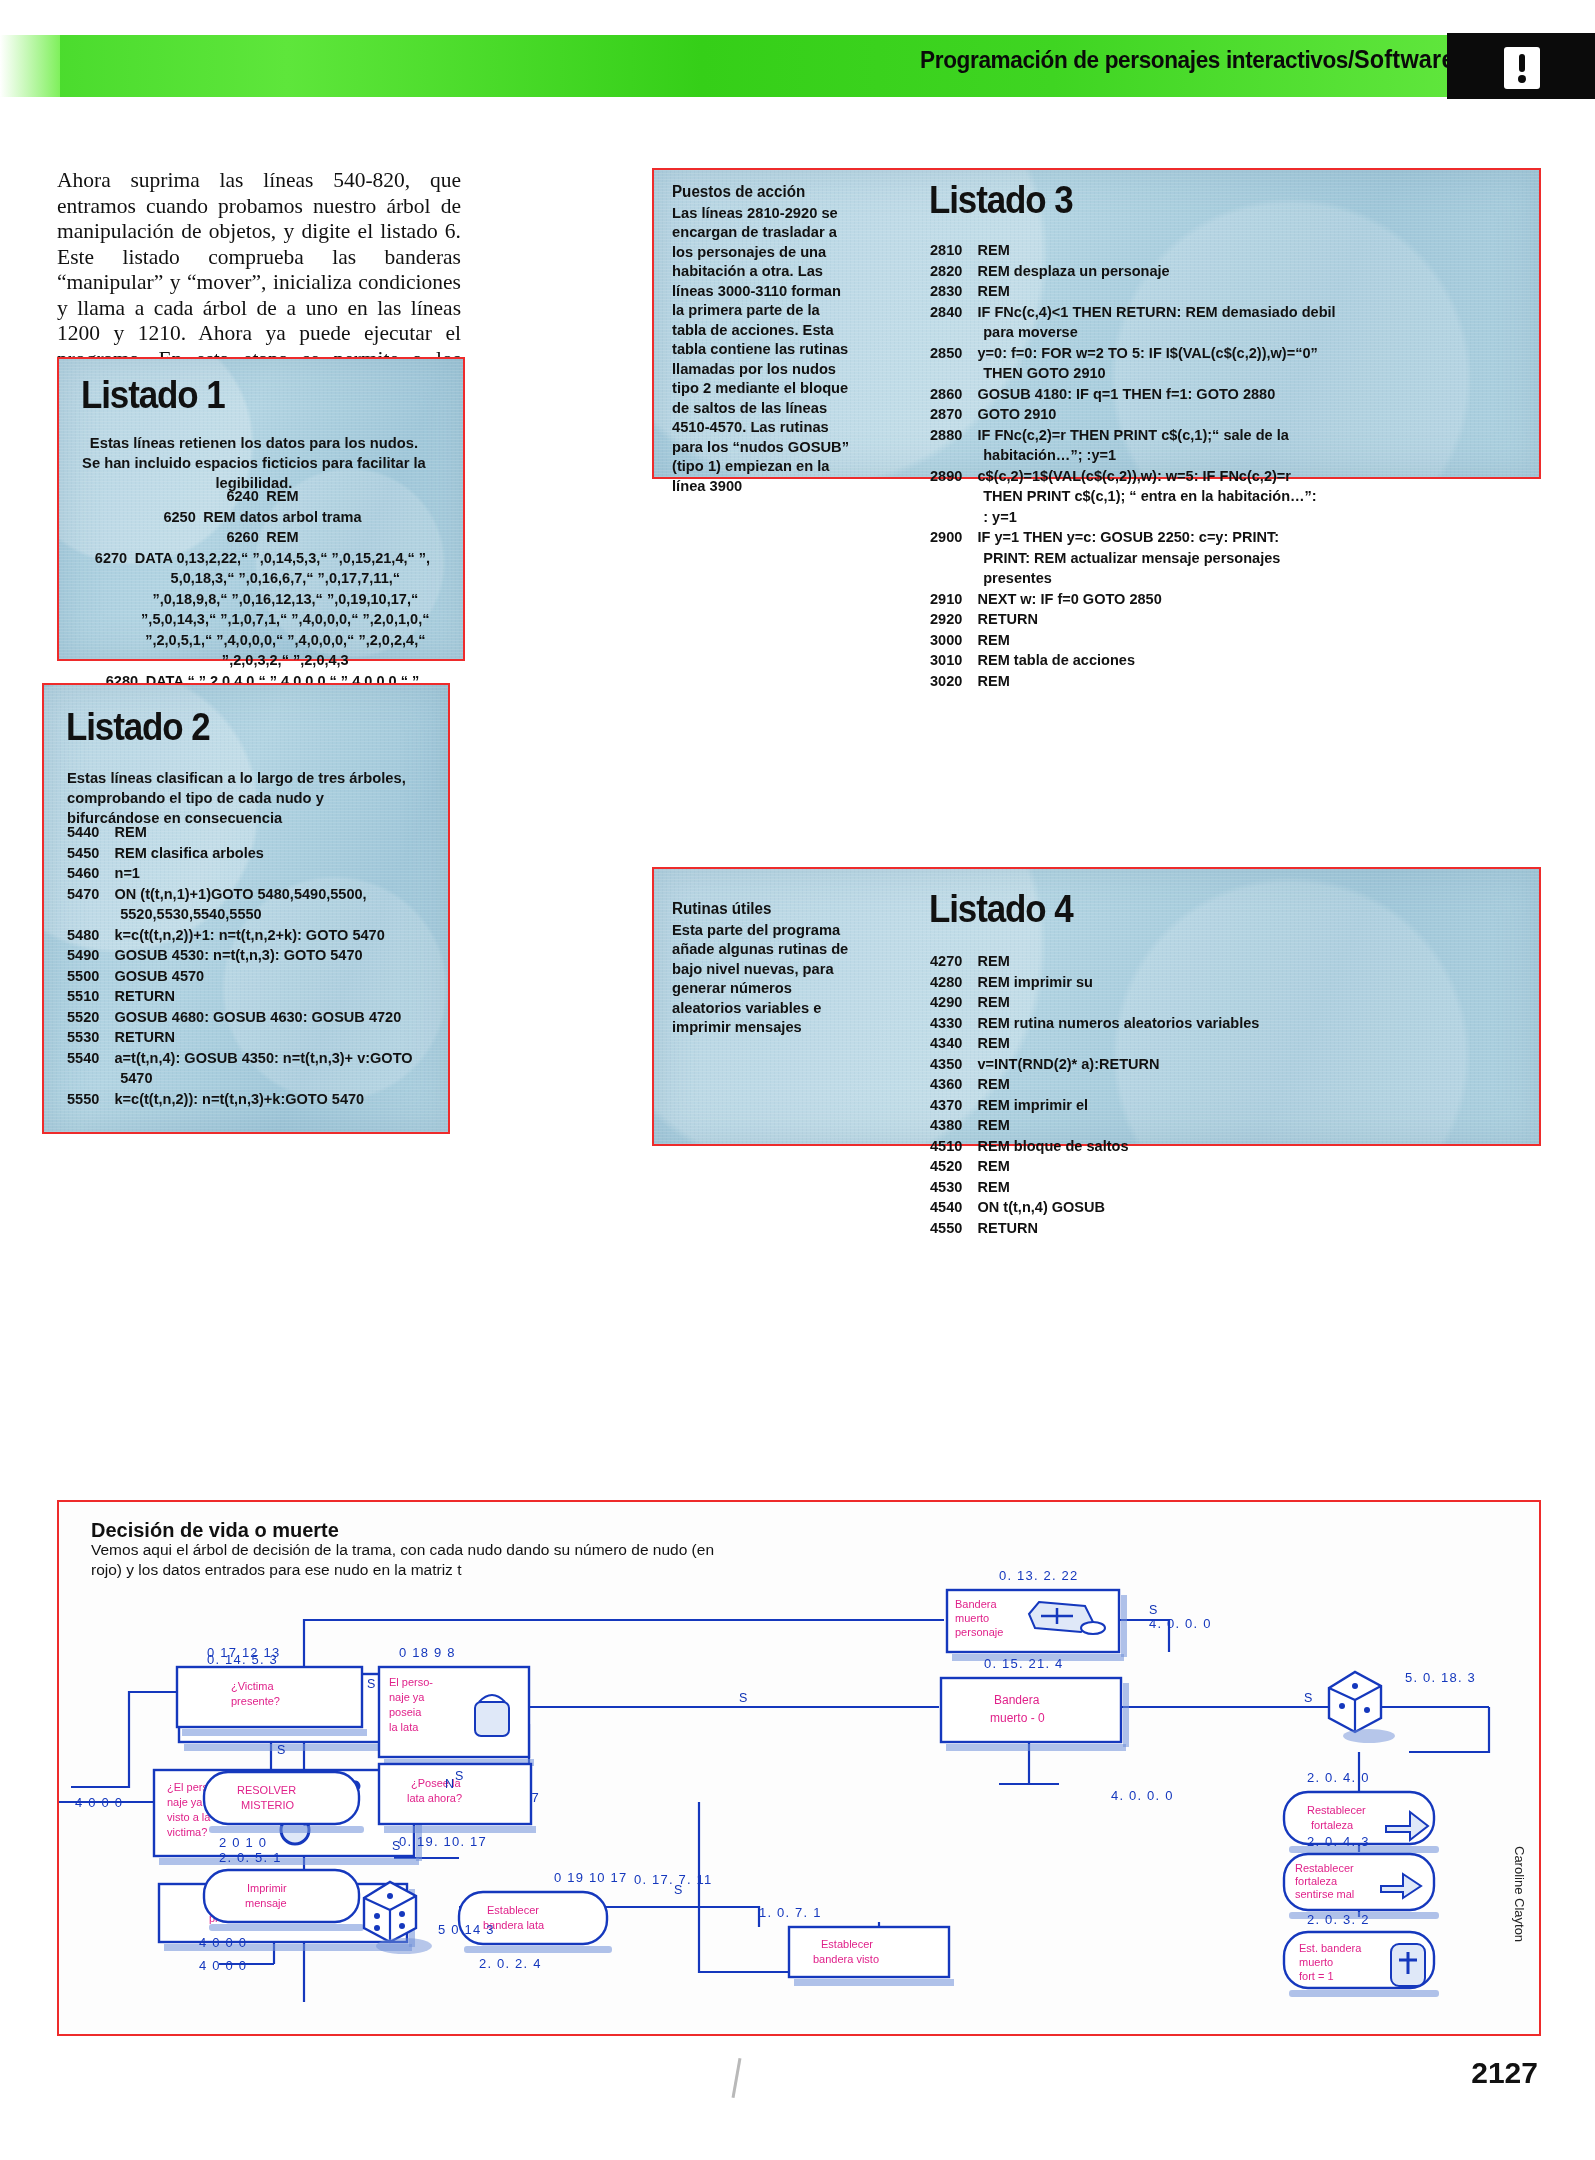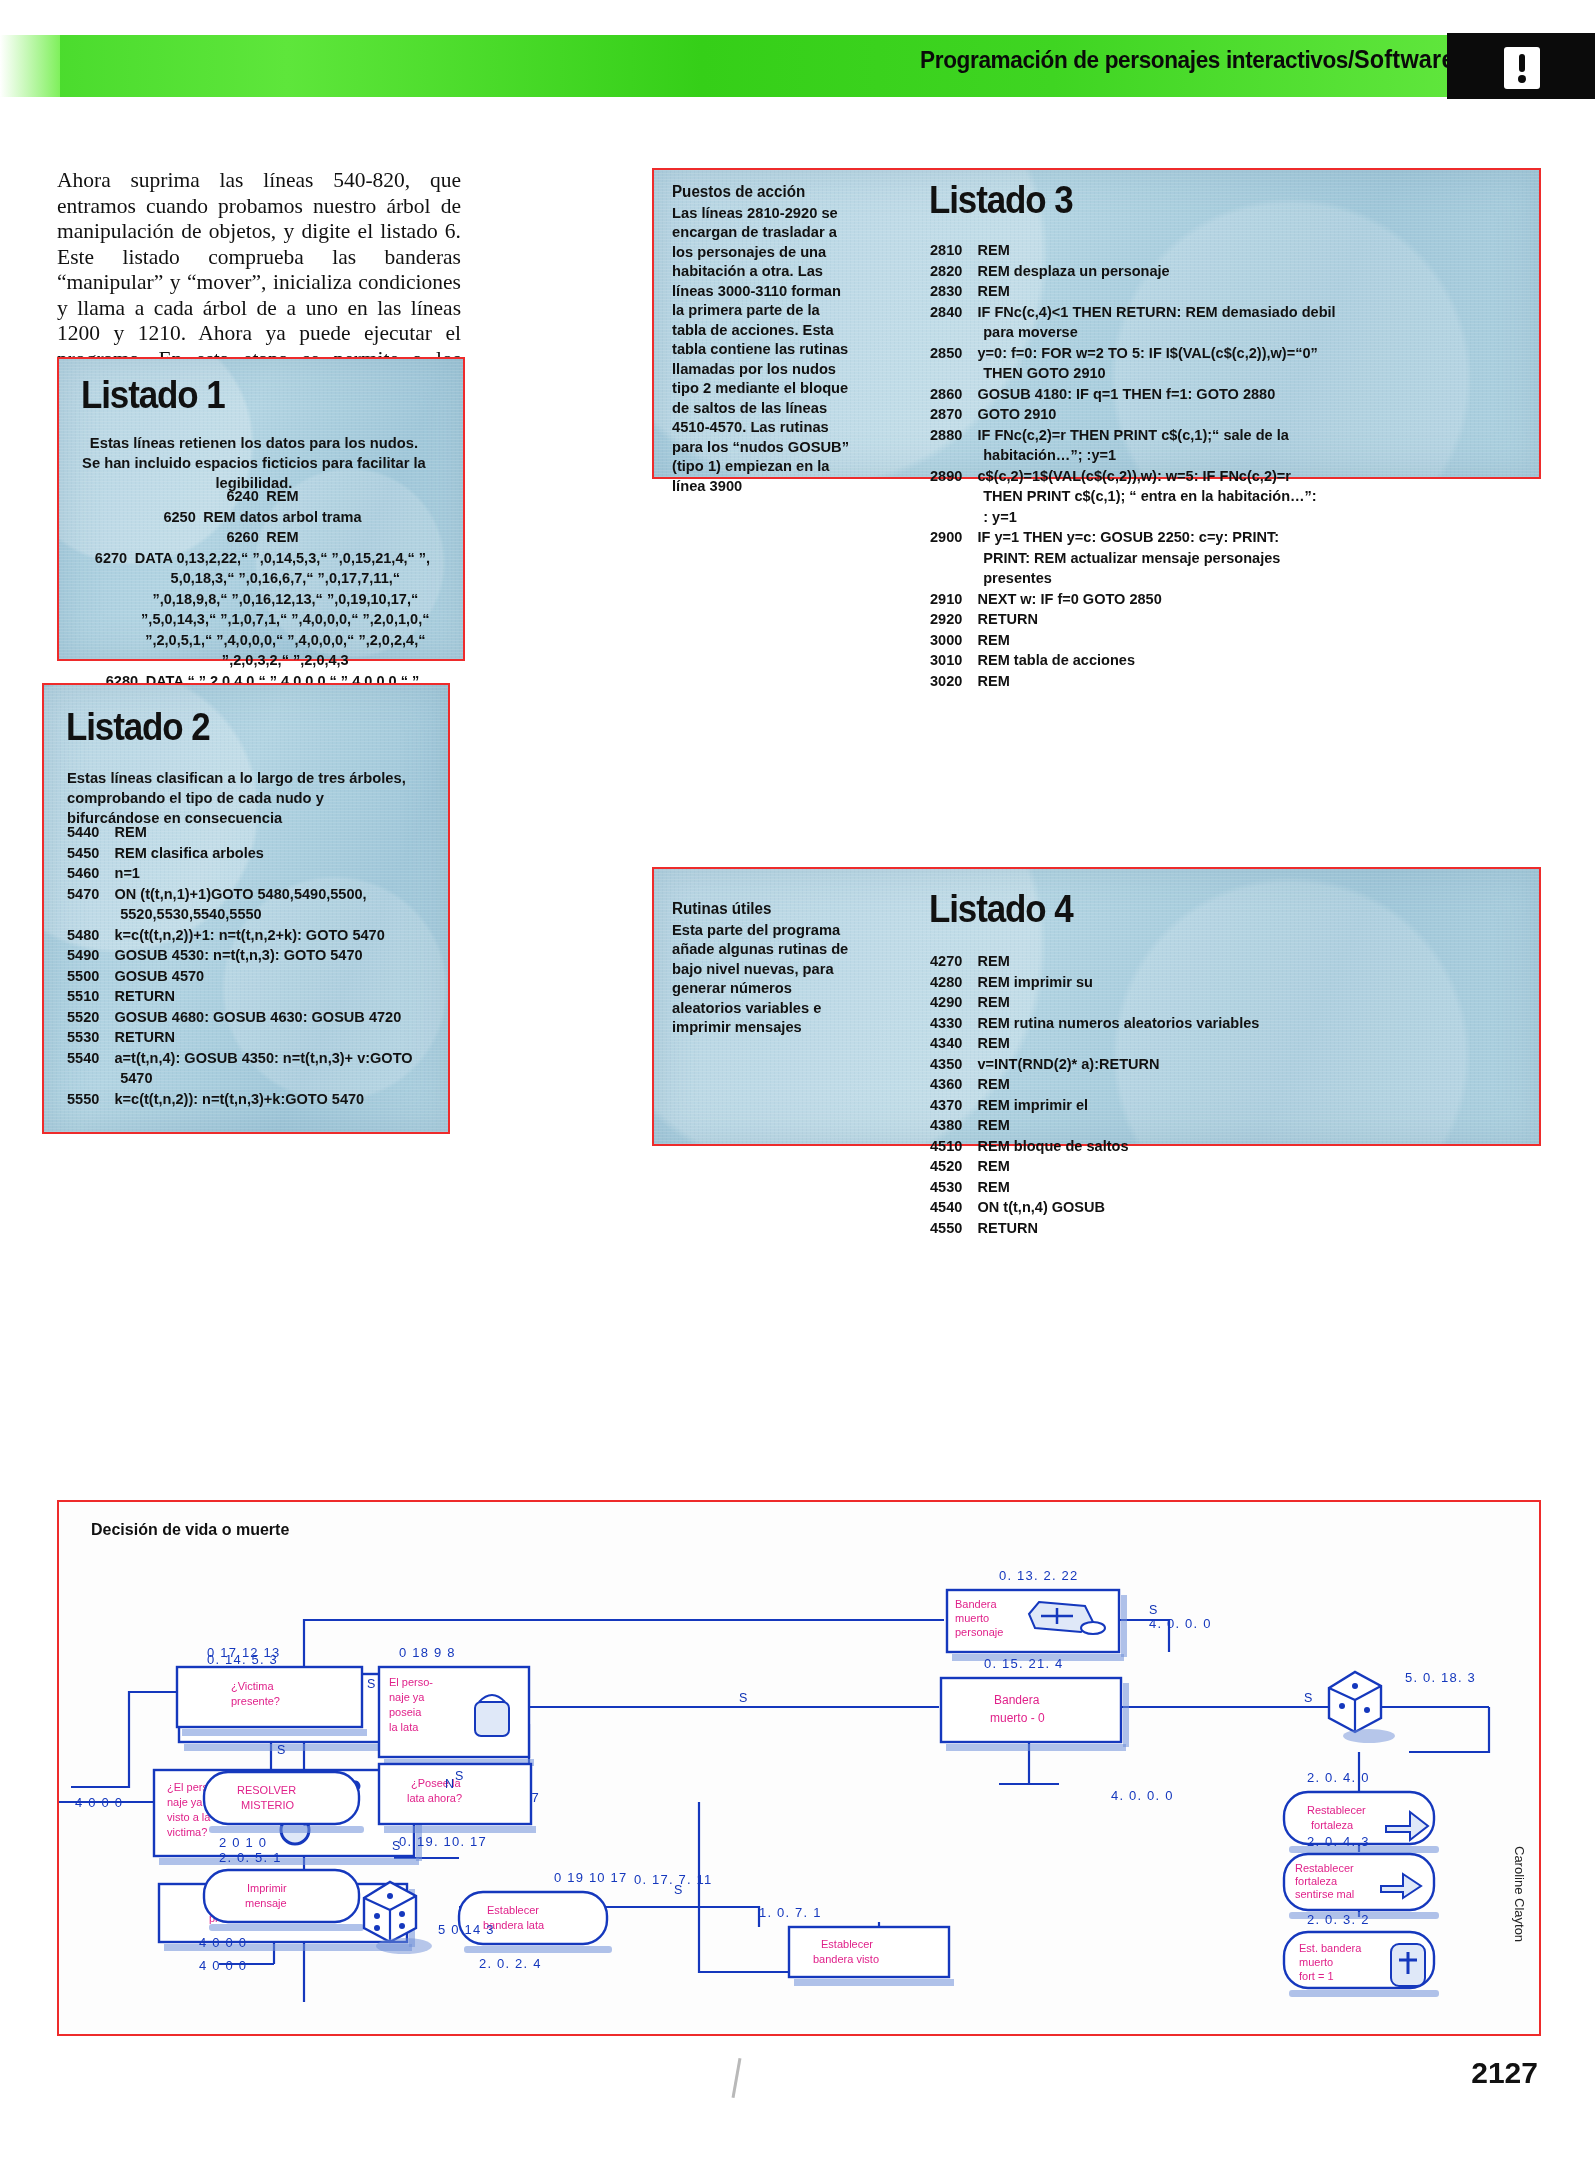--- a/index.html
+++ b/index.html
@@ -88,21 +88,21 @@
   .note .note-h{display:block;font-weight:bold;font-size:15.8px;margin-bottom:1px;}
   
   .diagram-panel{
     position:absolute;left:57px;top:1500px;width:1480px;height:532px;
     border:2.5px solid #ee2b2b;background:#fdfdfd;
   }
   .dg-cap{
     position:absolute;left:32px;top:18px;width:640px;
     font-family:"Liberation Sans",sans-serif;font-size:15.5px;color:#111;line-height:20px;
   }
-  .dg-cap b{display:block;font-size:16px;}
+  .dg-cap b{display:block;font-size:20px;}
   .dg-svg{position:absolute;left:0;top:0;}
   .credit{
     position:absolute;right:12px;bottom:92px;
     font-family:"Liberation Sans",sans-serif;font-size:13px;color:#222;
     writing-mode:vertical-rl;
   }
   .pageno{
     position:absolute;right:57px;bottom:70px;
     font-family:"Liberation Sans",sans-serif;font-size:30px;font-weight:bold;color:#111;
   }
@@ -157,20 +157,21 @@
     <span class="note-h">Rutinas útiles</span>
     <span>Esta parte del programa añade algunas rutinas de bajo nivel nuevas, para generar números aleatorios variables e imprimir mensajes</span>
   </div>
   <div class="listing-title" style="position:absolute;left:275px;top:20px;">Listado 4</div>
   <div class="code" style="position:absolute;left:276px;top:82px;width:600px;" id="l4code"><div class="code-row"><span class="ln">4270</span><span>REM</span></div><div class="code-row"><span class="ln">4280</span><span>REM imprimir su</span></div><div class="code-row"><span class="ln">4290</span><span>REM</span></div><div class="code-row"><span class="ln">4330</span><span>REM rutina numeros aleatorios variables</span></div><div class="code-row"><span class="ln">4340</span><span>REM</span></div><div class="code-row"><span class="ln">4350</span><span>v=INT(RND(2)* a):RETURN</span></div><div class="code-row"><span class="ln">4360</span><span>REM</span></div><div class="code-row"><span class="ln">4370</span><span>REM imprimir el</span></div><div class="code-row"><span class="ln">4380</span><span>REM</span></div><div class="code-row"><span class="ln">4510</span><span>REM bloque de saltos</span></div><div class="code-row"><span class="ln">4520</span><span>REM</span></div><div class="code-row"><span class="ln">4530</span><span>REM</span></div><div class="code-row"><span class="ln">4540</span><span>ON t(t,n,4) GOSUB</span></div><div class="code-row"><span class="ln">4550</span><span>RETURN</span></div></div>
 </div>
 
 <div class="diagram-panel">
   <div class="dg-cap">
     <b>Decisión de vida o muerte</b>
+    <span>Vemos aqui el árbol de decisión de la trama, con cada nudo dando su número de nudo (en rojo) y los datos entrados para ese nudo en la matriz t</span>
   </div>
 
   <svg class="dg-svg" width="1480" height="532" viewBox="0 0 1480 532">
     <defs>
       <g id="shadowdots"></g>
     </defs>
     <g stroke="#1538bd" stroke-width="2.2" fill="none">
 
       <path d="M245 170 L245 118 L885 118"></path>
       <path d="M1060 118 L1110 118 L1110 150"></path>

